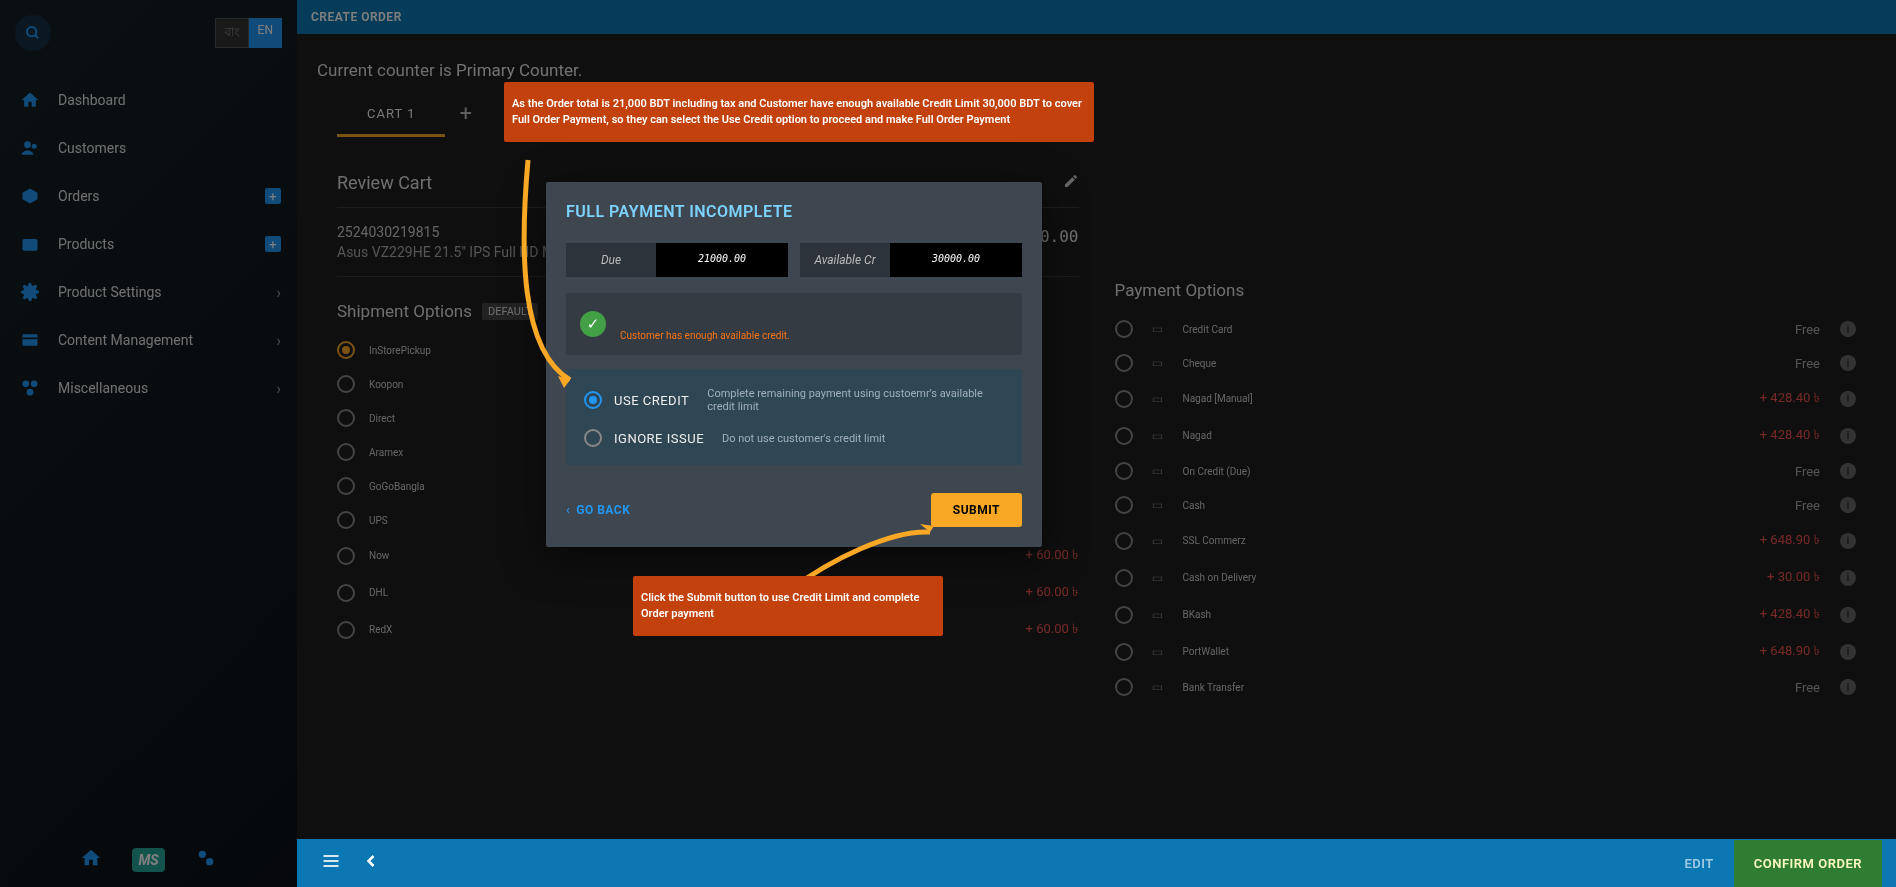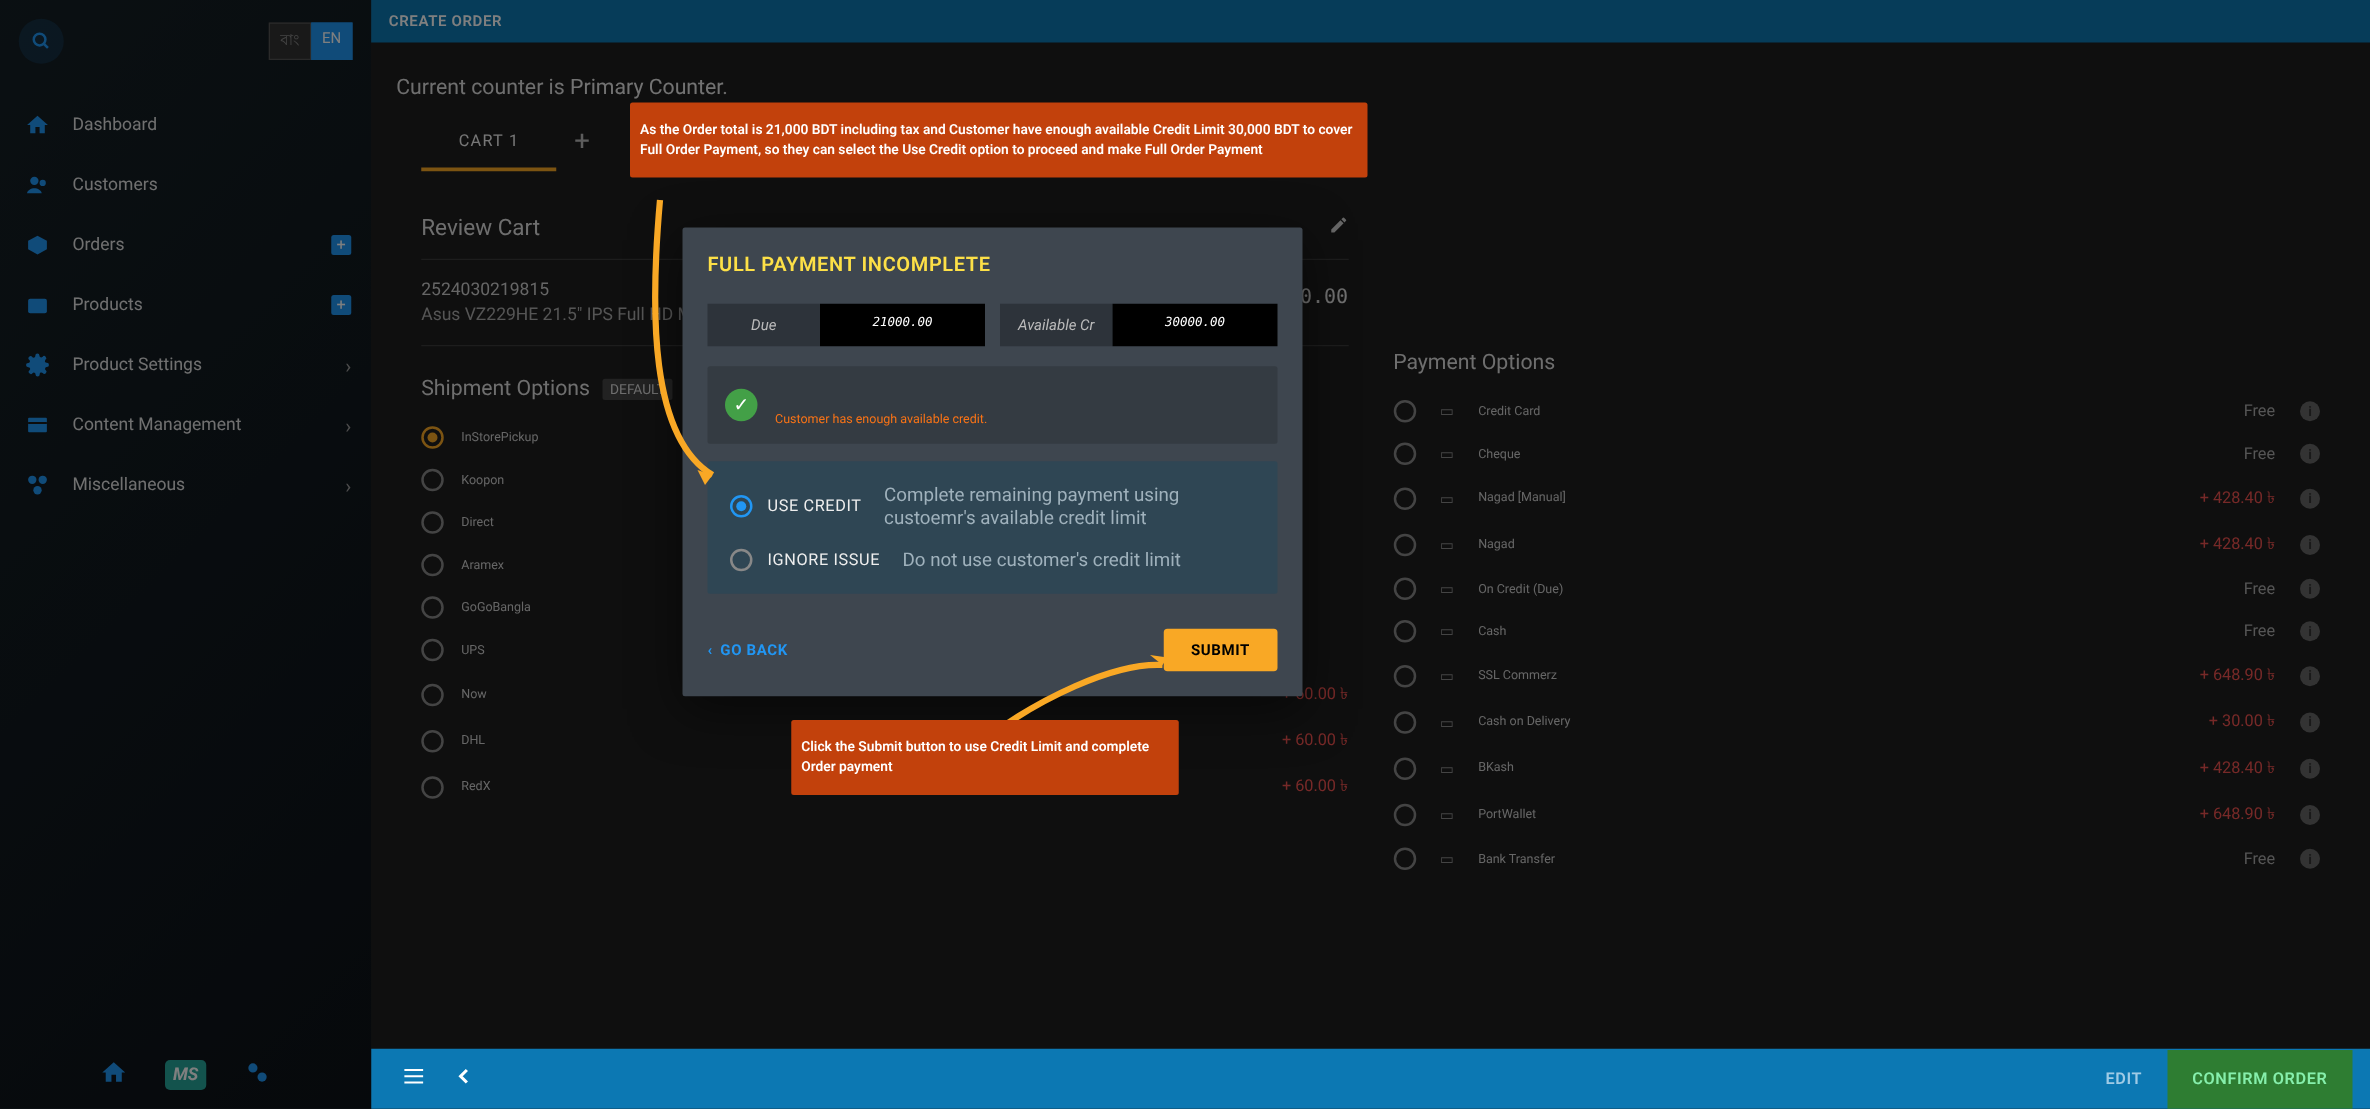--- a/index.html
+++ b/index.html
@@ -56,40 +56,40 @@
 .opt-cost.free { color: #aaa; }
 .opt-cost.fee { color: #ef5350; }
 .info-dot { width: 16px; height: 16px; border-radius: 50%; background: #666; color: #333; font-size: 11px; display: inline-flex; align-items: center; justify-content: center; margin-left: 6px; font-weight: bold; }
 .pay-icon { width: 22px; height: 16px; display: inline-flex; align-items: center; justify-content: center; color: #888; font-size: 12px;}
 
 
 .bottombar { position: absolute; left: 297px; right: 0; bottom: 0; height: 48px; background: #0c78b3; display: flex; align-items: center; padding: 0 14px; z-index: 60; }
 .bottombar .menu-ico { color: #fff; padding: 0 10px; cursor: pointer; }
 .bottombar .spacer { flex: 1; }
 .bottombar .btn-edit { color: #9fcbe6; font-size: 13px; font-weight: 600; padding: 14px 20px; cursor: pointer; letter-spacing: .5px; }
-.bottombar .btn-confirm { background: #2e7d32; color: #86efac; font-size: 13px; font-weight: 600; padding: 16px 20px; cursor: pointer; letter-spacing: .5px; }
+.bottombar .btn-confirm { background: #2e7d32; color: #fef9c3; font-size: 13px; font-weight: 600; padding: 16px 20px; cursor: pointer; letter-spacing: .5px; }
 
 
 .modal { position: absolute; left: 546px; top: 182px; width: 496px; background: #3e464f; border-radius: 2px; z-index: 50; box-shadow: 0 10px 40px rgba(0,0,0,0.5); padding-bottom: 16px; }
-.modal h2 { padding: 20px 20px 12px; font-size: 16px; color: #fde047; font-weight: 600; letter-spacing: .5px; }
+.modal h2 { padding: 20px 20px 12px; font-size: 16px; color: #7dd3fc; font-weight: 600; letter-spacing: .5px; }
 .modal-body { padding: 10px 20px; }
 .dc-row { display: flex; gap: 12px; font-style: italic; }
 .dc-cell { flex: 1; display: flex; }
 .dc-label { background: #2d333a; color: #bbb; font-size: 12px; padding: 10px 14px; flex: 0 0 auto; width: 90px; text-align: center; }
 .dc-val { background: #000; color: #fff; font-size: 10px; padding: 10px 14px; flex: 1; text-align: center; font-family: monospace; }
 .credit-ok { display: flex; align-items: center; gap: 14px; background: #343b42; padding: 14px; margin-top: 16px; border-radius: 2px; }
 .check-circle { width: 26px; height: 26px; border-radius: 50%; background: #43a047; display: flex; align-items: center; justify-content: center; color: #fff; font-size: 15px; }
 .credit-ok-text { font-size: 10px; color: #f97316; margin-top: 23px; }
 .choice-box { background: #2f4654; margin-top: 14px; border-radius: 2px; padding: 10px 18px; }
 .choice { display: flex; align-items: center; gap: 12px; padding: 8px 0; }
 .choice .radio-o { border-color: #888; }
 .choice.sel .radio-o { border-color: #2196f3; }
 .choice.sel .radio-o::after { content:""; width:8px; height:8px; border-radius:50%; background:#2196f3; }
 .choice-label { font-size: 13px; color: #eee; letter-spacing: .5px; white-space: nowrap; }
-.choice-desc { font-size: 15px; color: #9fb1bc; margin-left: 6px; }
+.choice-desc { font-size: 11px; color: #9fb1bc; margin-left: 6px; }
 .modal-footer { display: flex; justify-content: space-between; align-items: center; padding: 18px 20px 4px; }
 .go-back { color: #2196f3; font-size: 12px; font-weight: 700; letter-spacing: .5px; cursor: pointer; display: flex; align-items: center; gap: 6px; }
 .submit-btn { background: #f9a825; color: #000; font-size: 12px; font-weight: 700; letter-spacing: .5px; padding: 10px 22px; border-radius: 3px; cursor: pointer; }
 
 
 .callout { position: absolute; background: #c2410c; color: #fff; padding: 14px 8px; font-size: 11px; font-weight: 600; line-height: 1.45; border-radius: 2px; z-index: 55; max-width: 590px; }
 .callout-1 { left: 504px; top: 82px; }
 .callout-2 { left: 633px; top: 576px; max-width: 310px; }
 
 .arrow-svg { position: absolute; z-index: 54; pointer-events: none; }

